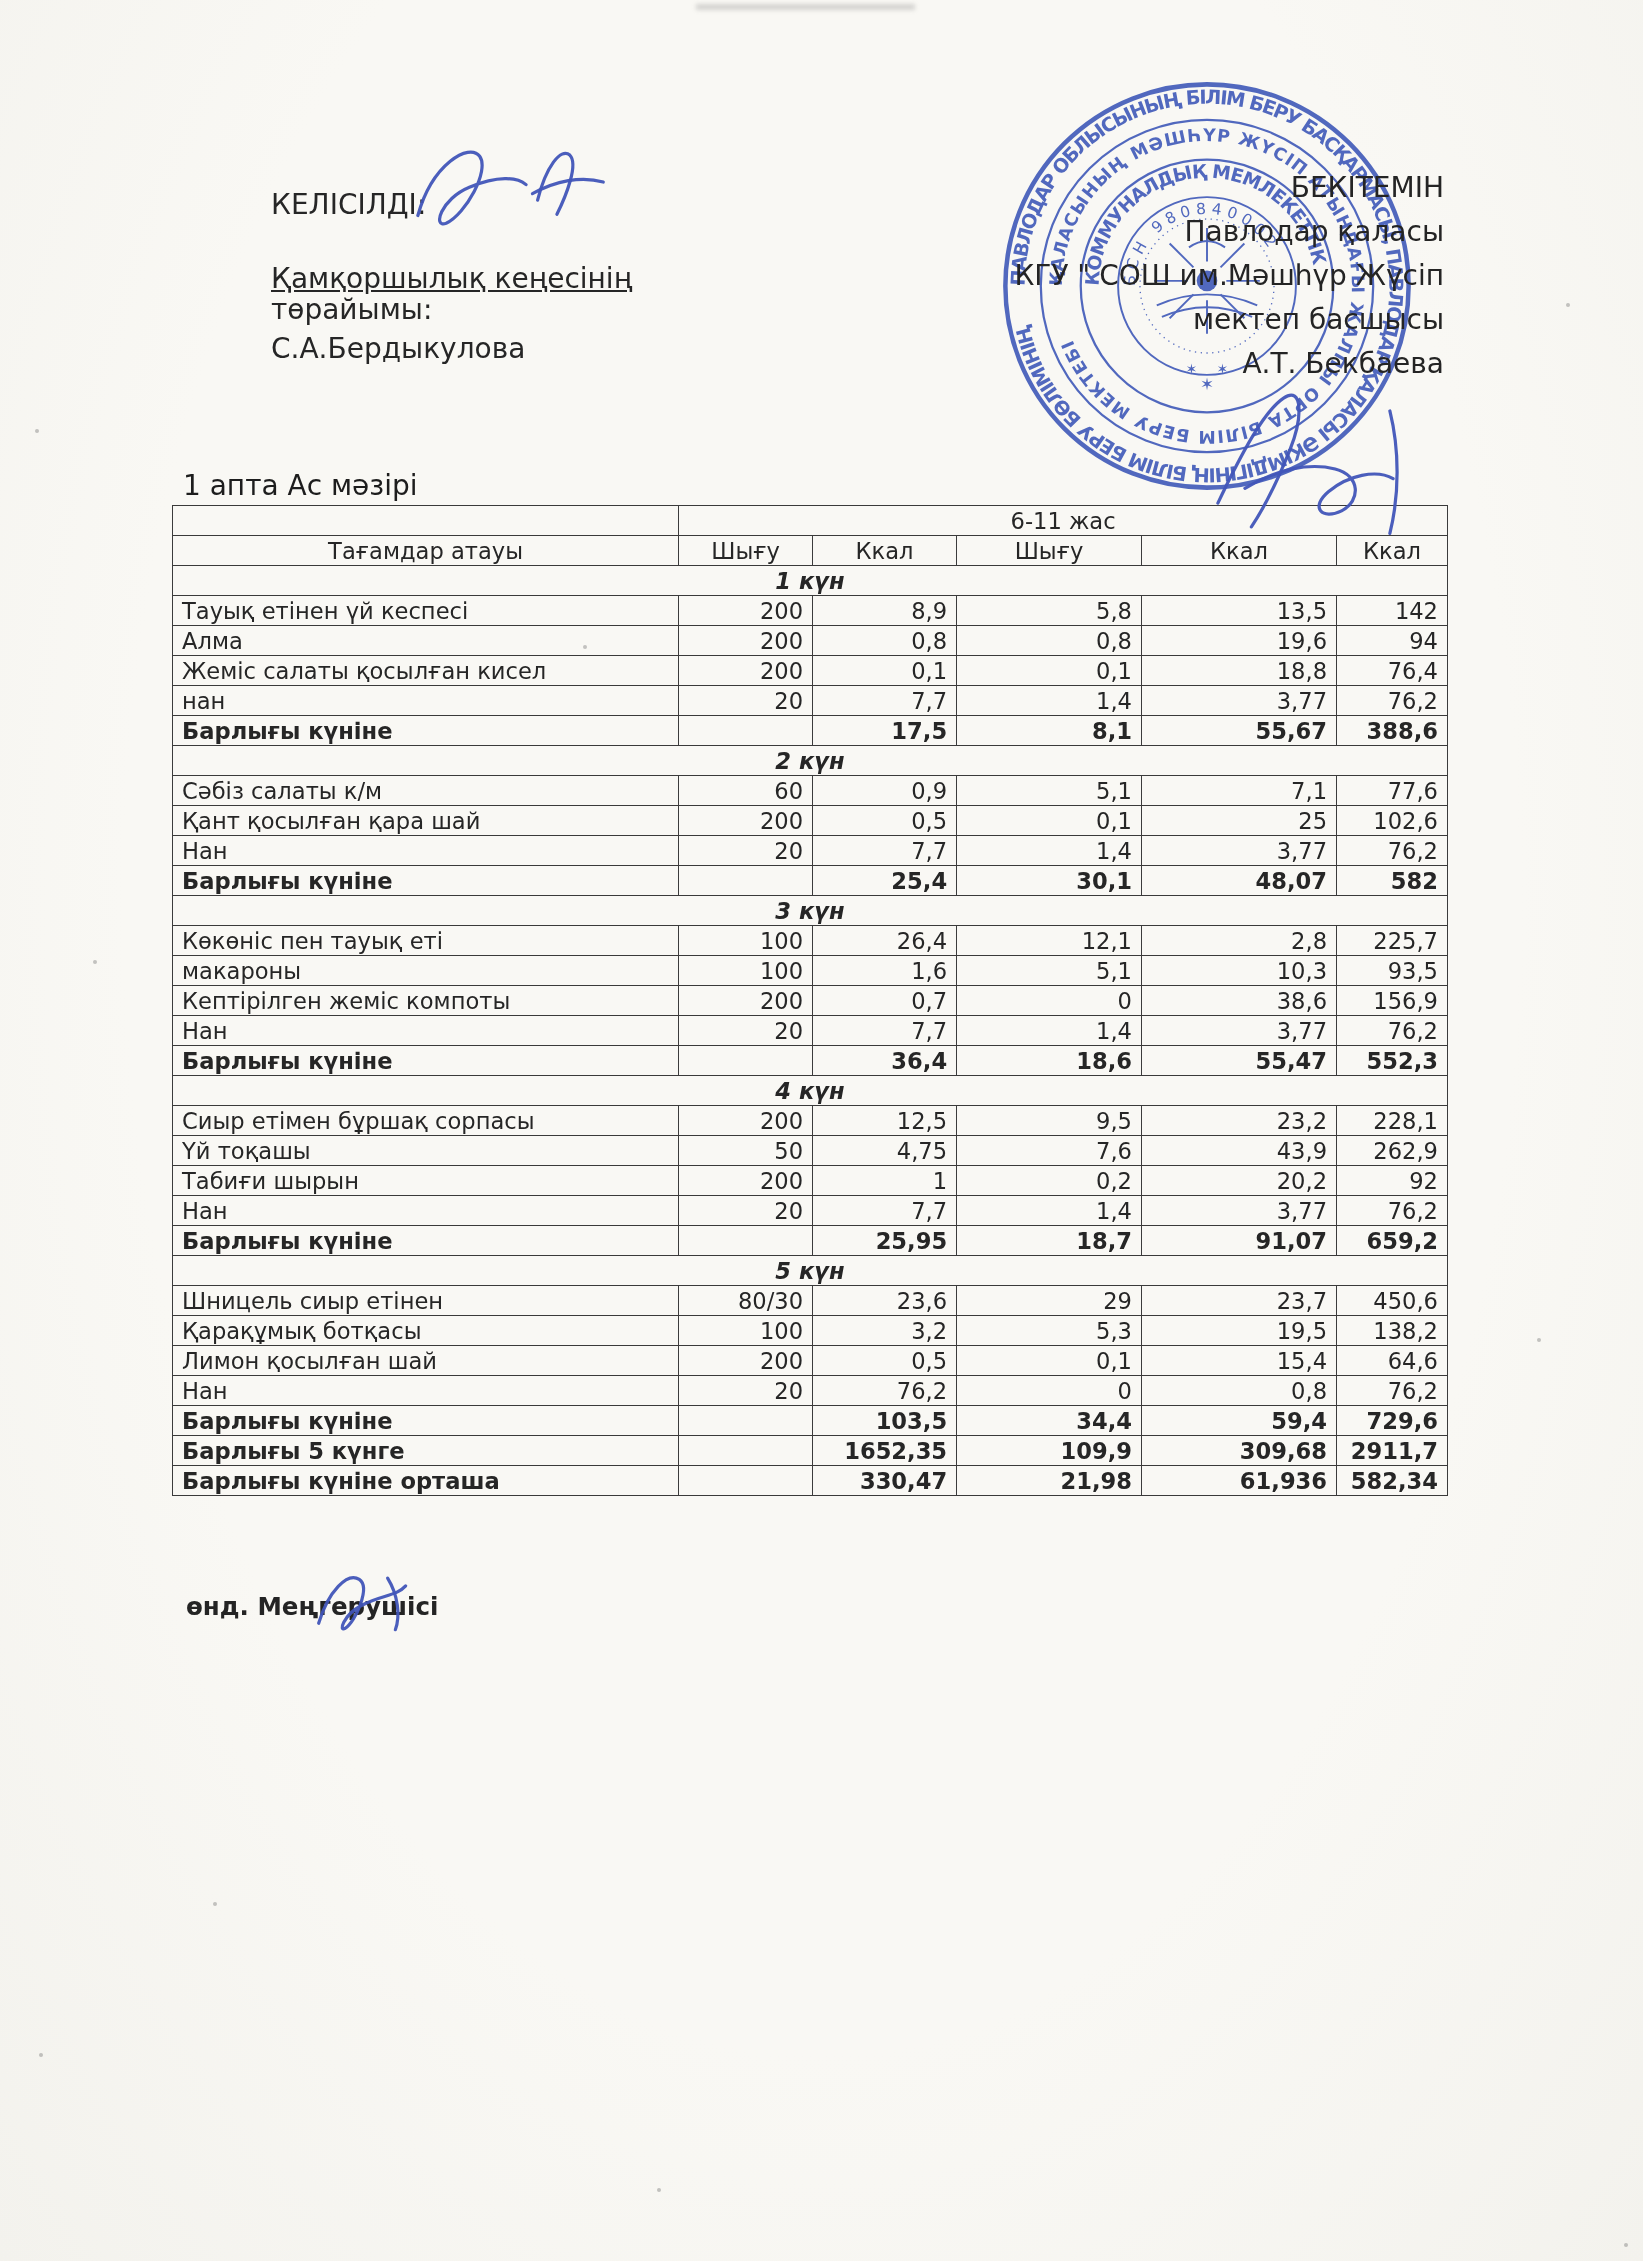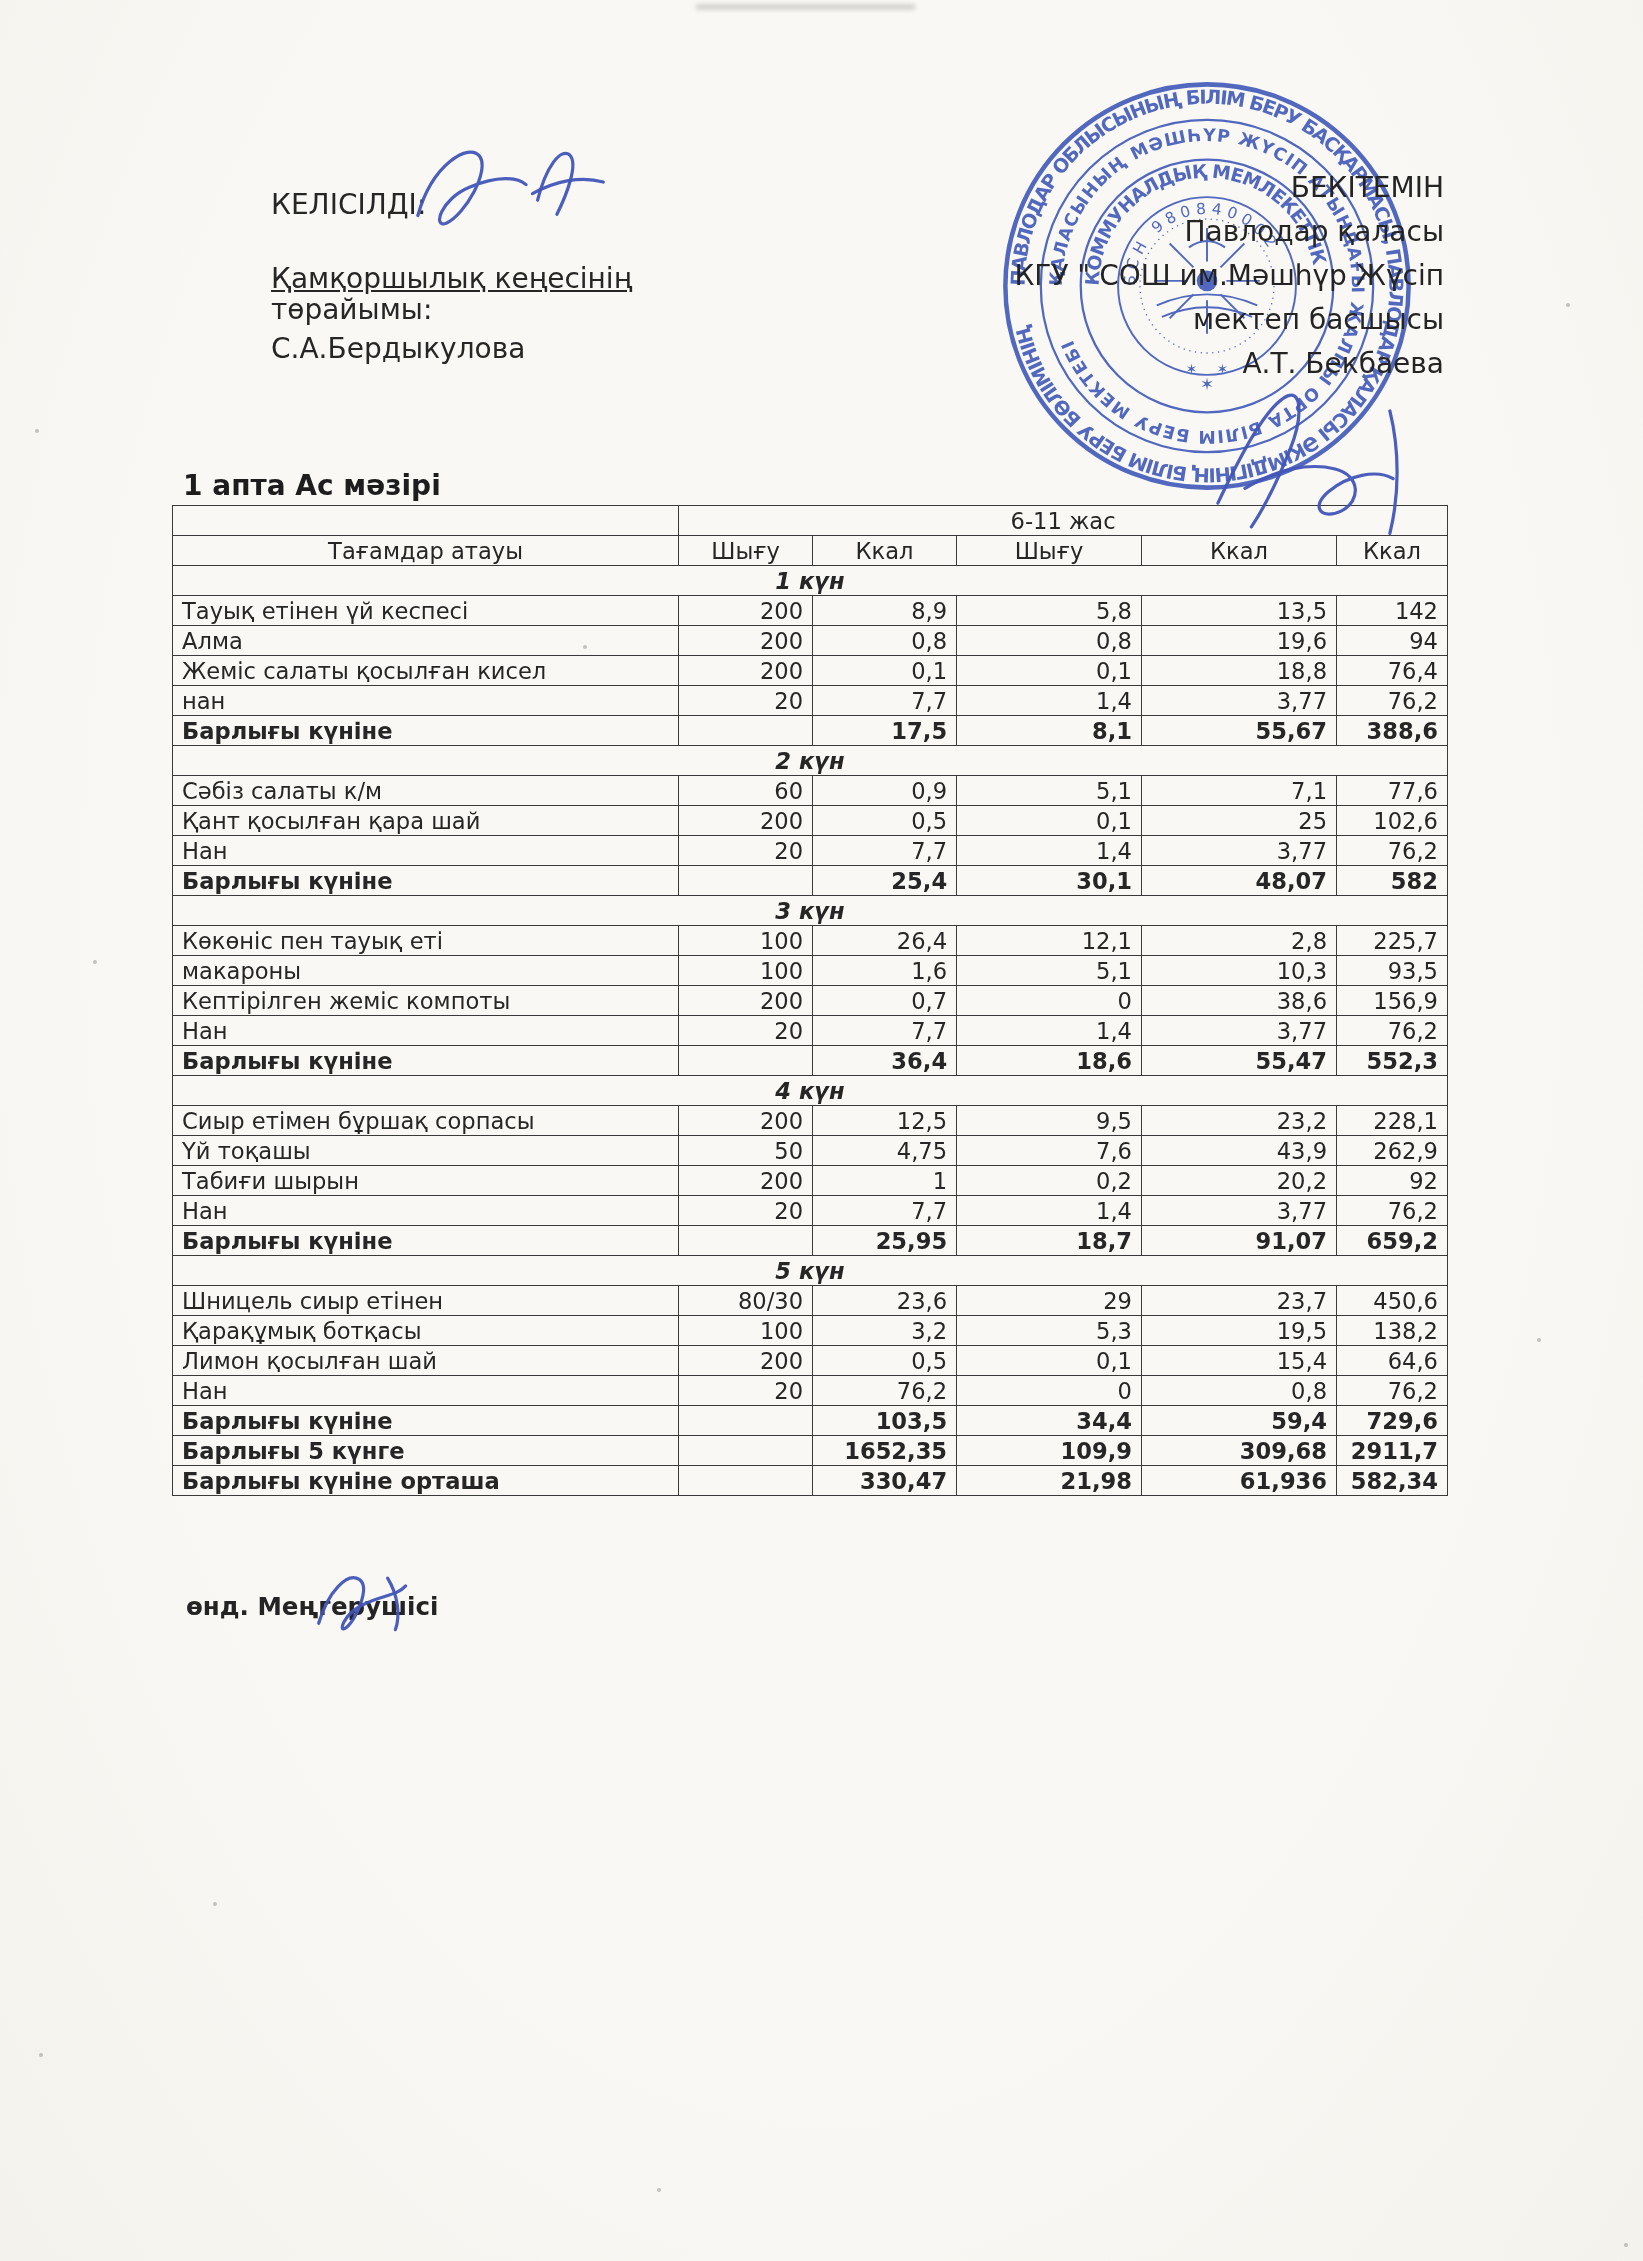--- a/index.html
+++ b/index.html
@@ -19,21 +19,21 @@
   .stamp{position:absolute;left:997px;top:76px;width:420px;height:420px;opacity:.88;}
   
   .approve{
     position:absolute;left:967px;top:166px;width:477px;
     text-align:right;font-size:28px;line-height:44px;color:#242424;white-space:nowrap;
   }
   .approve div{position:relative;z-index:3;}
   .sig{position:absolute;z-index:4;}
   .sig path{fill:none;stroke:#4155b8;stroke-width:5;stroke-linecap:round;stroke-linejoin:round;opacity:.95;}
   
-  .doc-title{position:absolute;left:183px;top:469px;font-size:28px;font-weight:bold;color:#1d1d1d;}
+  .doc-title{position:absolute;left:183px;top:469px;font-size:28px;font-weight:normal;color:#1d1d1d;}
   
   table.menu{
     position:absolute;left:172px;top:505px;width:1276px;
     border-collapse:collapse;table-layout:fixed;
     font-size:22.6px;color:#262626;
   }
   table.menu td{
     border-left:1.3px solid #3c3c3c;border-right:1.3px solid #3c3c3c;
     border-top:1.9px solid #3a3a3a;border-bottom:1.9px solid #3a3a3a;
     height:29px;padding:0 9px;overflow:hidden;white-space:nowrap;

